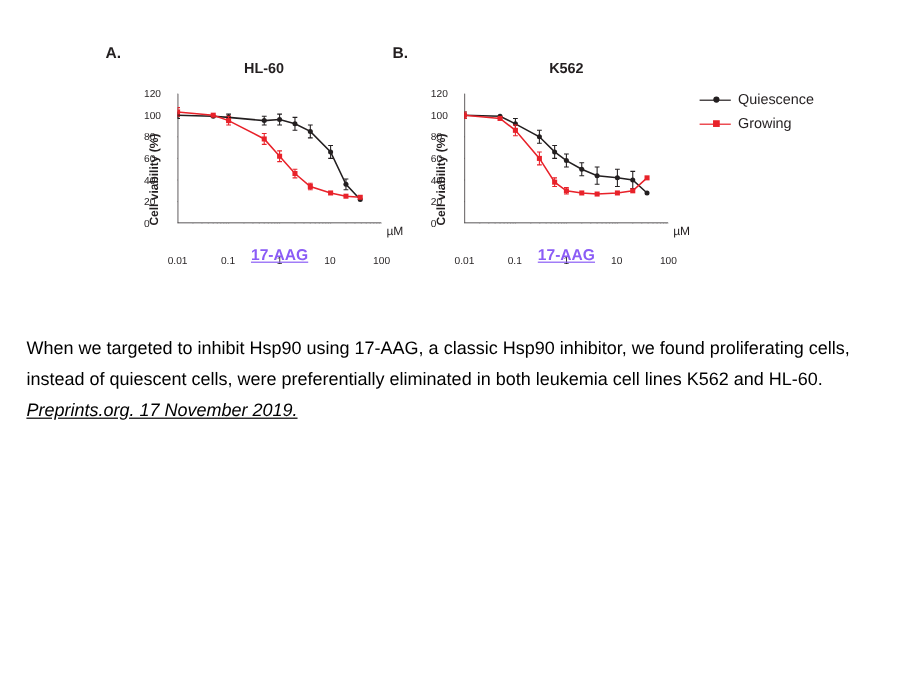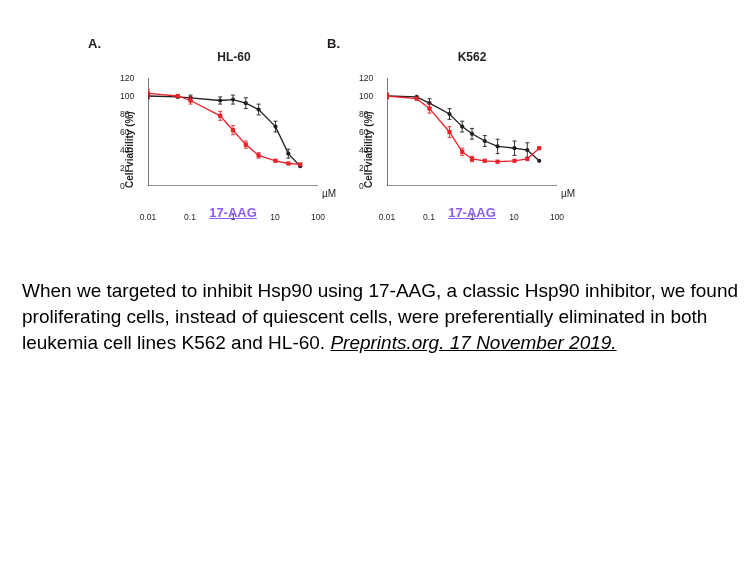--- a/index.html
+++ b/index.html
@@ -134,36 +134,36 @@
     top: 278px;
     width: 718px;
   }
   #caption-bold {
     font-size: 16.5px;
     font-weight: bold;
     line-height: 26px;
     margin: 0 0 6px 0;
   }
   #caption-body {
-    font-size: 19px;
+    font-size: 15px;
     line-height: 26px;
     margin: 0;
   }
   .cite {
     font-style: italic;
     text-decoration: underline;
   }
 </style>
 </head>
 <body>
 
 <div id="figure">
 
   <div class="panel-letter" style="left:88px; top:36px;">A.</div>
-  <div class="panel-title" style="left:174px; top:50px; width:120px;">HL-60</div>
+  <div class="panel-title" style="left:160px; top:50px; width:120px;">HL-60</div>
 
   <div class="ylabel" style="left:124px; top:188px;">Cell viability (%)</div>
 
   <div class="ytick" style="left:120px; top:73px;">120</div>
   <div class="ytick" style="left:120px; top:91px;">100</div>
   <div class="ytick" style="left:120px; top:109px;">80</div>
   <div class="ytick" style="left:120px; top:127px;">60</div>
   <div class="ytick" style="left:120px; top:145px;">40</div>
   <div class="ytick" style="left:120px; top:163px;">20</div>
   <div class="ytick" style="left:120px; top:181px;">0</div>
@@ -453,17 +453,37 @@
   </div>
 
   <div class="xtick" style="left:374px; top:190px;">0.01</div>
   <div class="xtick" style="left:416px; top:190px;">0.1</div>
   <div class="xtick" style="left:459px; top:190px;">1</div>
   <div class="xtick" style="left:501px; top:190px;">10</div>
   <div class="xtick" style="left:544px; top:190px;">100</div>
   <div class="xunit" style="left:561px; top:188px;">µM</div>
   <div class="xlabel" style="left:387px; top:205px; width:170px;">17-AAG</div>
 
+  <div id="legend">
+    <div class="legend-row">
+      <span class="legend-mark">
+        <span class="lline" style="background:#231f20;"></span>
+        <svg class="lsym" viewBox="0 0 8 8" aria-hidden="true">
+            <circle cx="4" cy="4" r="2.6" fill="#231f20"></circle>
+          </svg>
+      </span>
+      <span class="legend-label">Quiescence</span>
+    </div>
+    <div class="legend-row">
+      <span class="legend-mark">
+        <span class="lline" style="background:#e8222a;"></span>
+        <svg class="lsym" viewBox="0 0 8 8" aria-hidden="true">
+            <rect x="1.2" y="1.2" width="5.6" height="5.6" fill="#e8222a"></rect>
+          </svg>
+      </span>
+      <span class="legend-label">Growing</span>
+    </div>
+  </div>
 </div>
 
 <div id="caption">
   <p id="caption-body"><span>When we targeted to inhibit Hsp90 using 17-AAG, a classic Hsp90 inhibitor, we found proliferating cells, instead of quiescent cells, were preferentially eliminated in both leukemia cell lines K562 and HL-60. </span><span class="cite">Preprints.org. 17 November 2019.</span></p>
 </div>
 
 </body></html>

